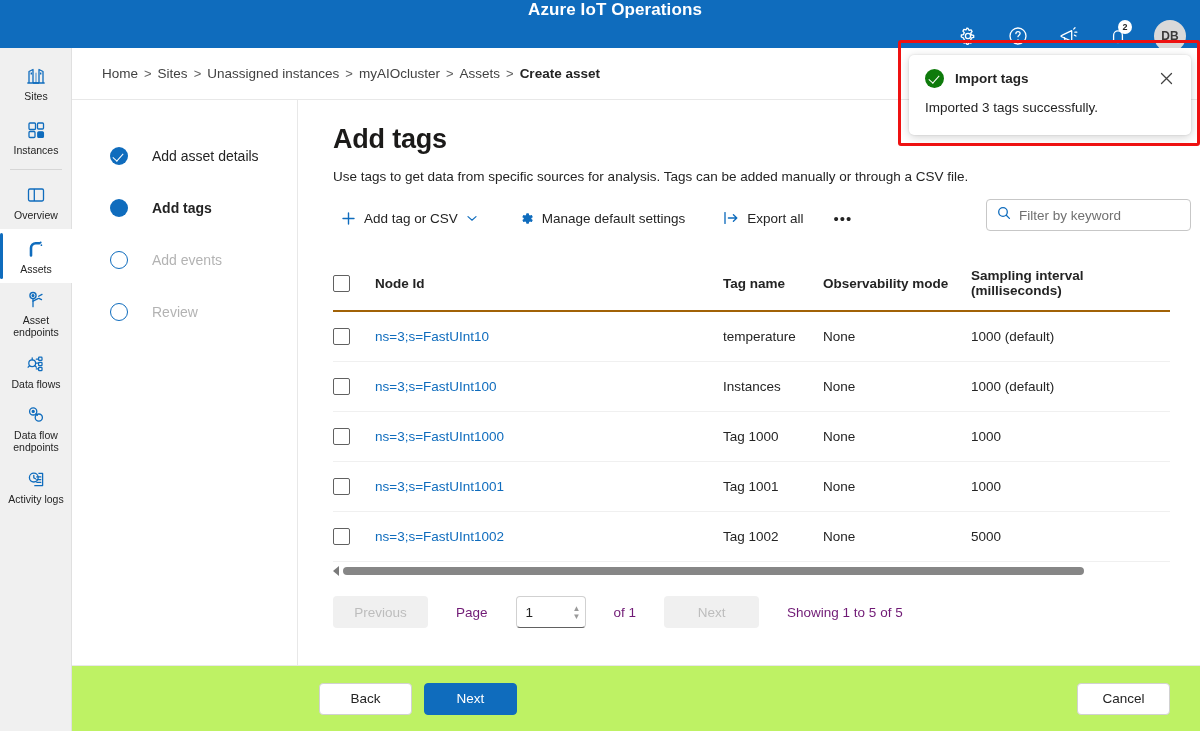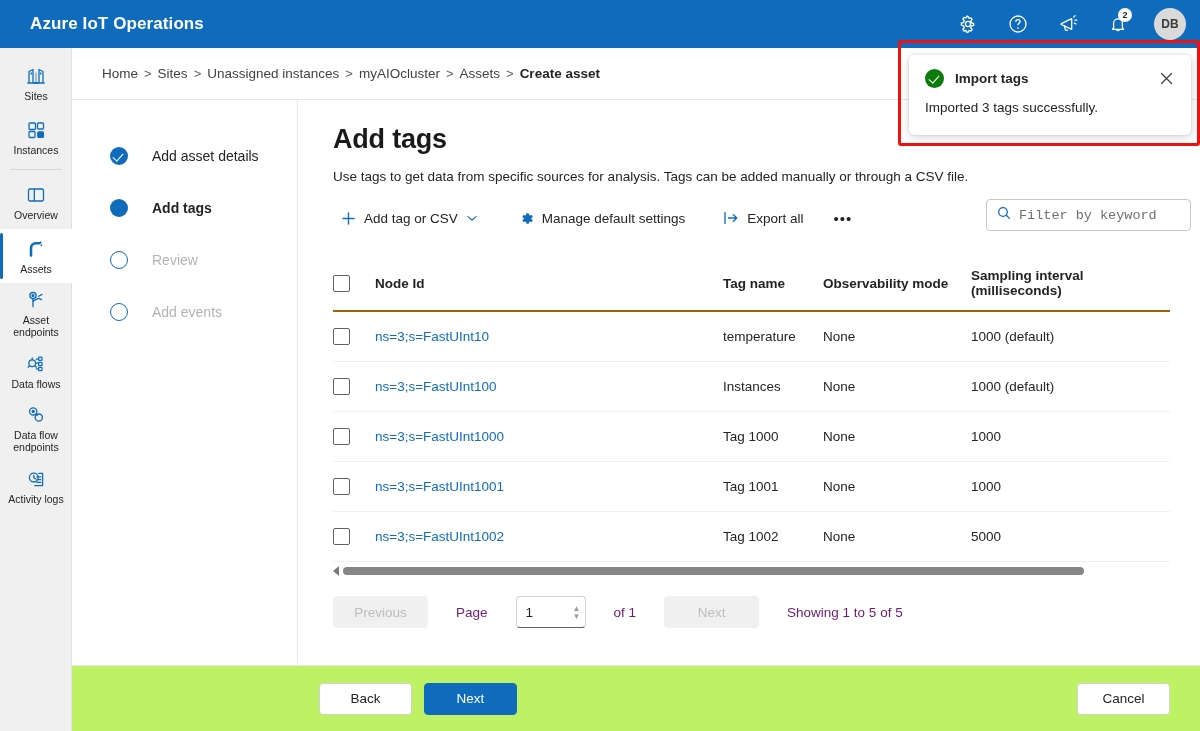--- a/index.html
+++ b/index.html
@@ -10,21 +10,21 @@
     overflow: hidden;
     -webkit-font-smoothing: antialiased;
   }
   .app { position: relative; width: 1200px; height: 731px; }
 
   
   .header {
     position: absolute; top: 0; left: 0;
     width: 1200px; height: 48px;
     background: #0f6cbd;
-    display: flex; align-items: center;
+    display: flex; align-items: center; flex-direction: column;
   }
   .header-title {
     color: #ffffff; font-size: 17px; font-weight: bold;
     margin-left: 30px; letter-spacing: .1px;
   }
   .header-right {
     margin-left: auto; display: flex; align-items: center;
     gap: 18px; padding-right: 14px;
   }
   .hicon {
@@ -156,21 +156,21 @@
   .tb-dots { font-size: 15px; color: #242424; letter-spacing: 1px; padding: 4px 10px; }
   .searchbox {
     position: absolute; right: 9px; top: -1px;
     width: 205px; height: 32px;
     border: 1px solid #c7c7c7; border-radius: 4px;
     display: flex; align-items: center; gap: 8px;
     padding: 0 10px; background: #ffffff;
   }
   .searchbox input {
     border: none; outline: none; font-size: 13.5px;
-    color: #242424; font-family: Liberation Mono, monospace;
+    color: #242424; font-family: Liberation Sans, sans-serif;
     width: 100%; background: transparent;
   }
   .searchbox input::placeholder { color: #707070; }
 
   
   .tablewrap { margin-top: 22px; width: 837px; }
   table { border-collapse: collapse; width: 100%; table-layout: fixed; }
   th {
     text-align: left; font-size: 13.5px; font-weight: bold;
     color: #242424; padding: 10px 0 12px 0;
@@ -461,25 +461,25 @@
     <div class="step">
       <span class="step-dot done"></span>
       <span class="step-label">Add asset details</span>
     </div>
     <div class="step">
       <span class="step-dot active"></span>
       <span class="step-label active">Add tags</span>
     </div>
     <div class="step">
       <span class="step-dot todo"></span>
-      <span class="step-label disabled">Review</span>
+      <span class="step-label disabled">Add events</span>
     </div>
     <div class="step">
       <span class="step-dot todo"></span>
-      <span class="step-label disabled">Add events</span>
+      <span class="step-label disabled">Review</span>
     </div>
   </div>
 
   <div class="content">
     <div class="page-title">Add tags</div>
     <div class="page-sub">Use tags to get data from specific sources for analysis. Tags can be added manually or through a CSV file.</div>
 
     <div class="toolbar">
       <button class="tbtn">
         <span>

